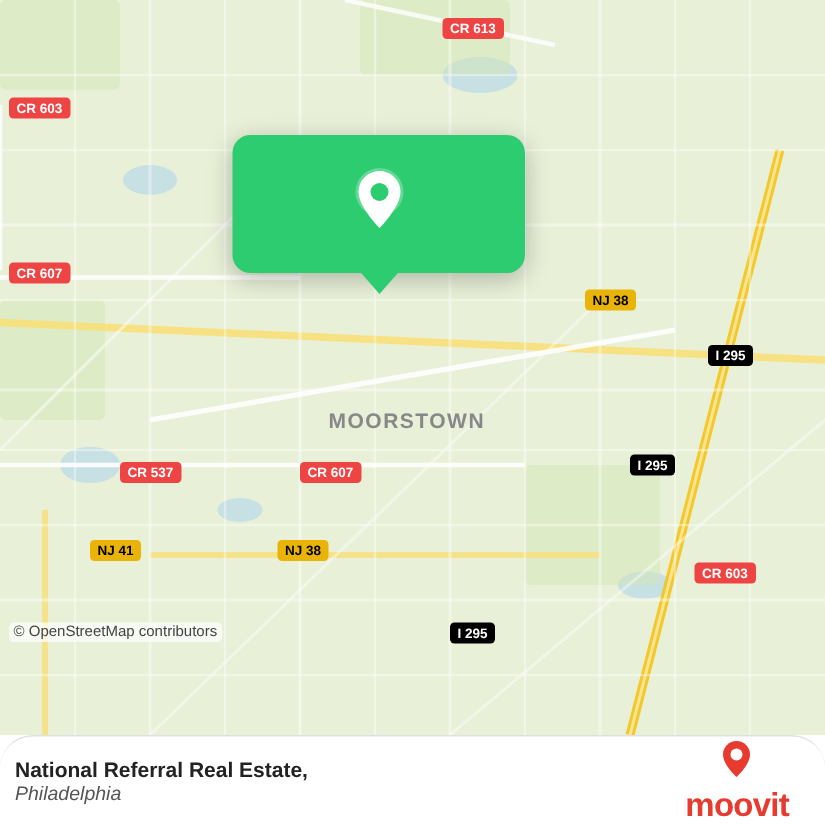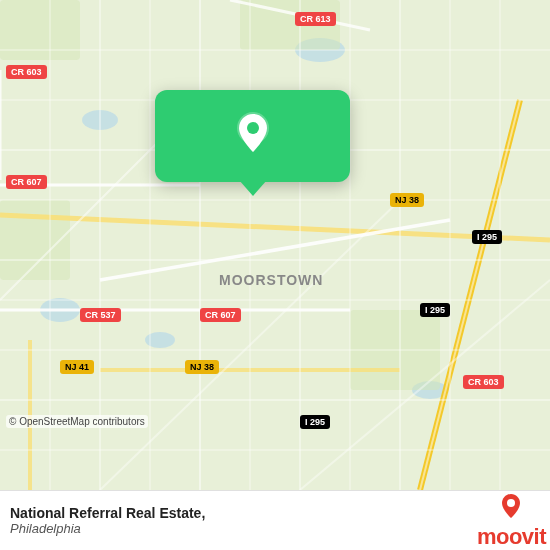--- a/index.html
+++ b/index.html
@@ -76,22 +76,23 @@
     }
 
     
     #bottom-bar {
       width: 550px;
       height: 60px;
       background: white;
       display: flex;
       align-items: center;
       justify-content: space-between;
-      padding: 0 4px 0 10px;
+      padding: 0 24px 0 10px;
       border-top: 1px solid #e0e0e0;
+      border-radius: 22px;
     }
 
     .bottom-left {
       display: flex;
       flex-direction: column;
     }
 
     .company-name {
       font-size: 14px;
       font-weight: 600;

